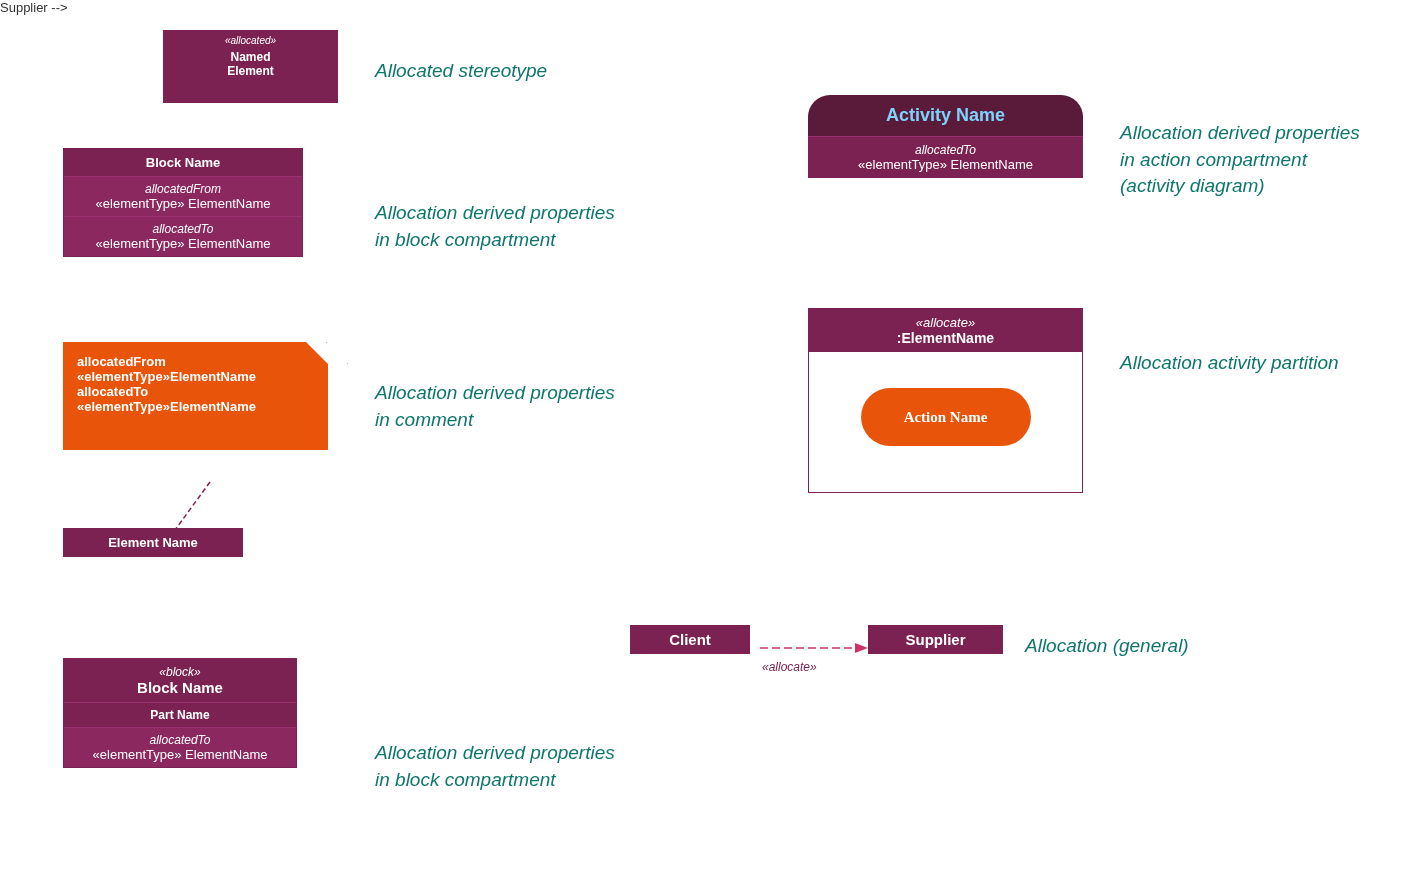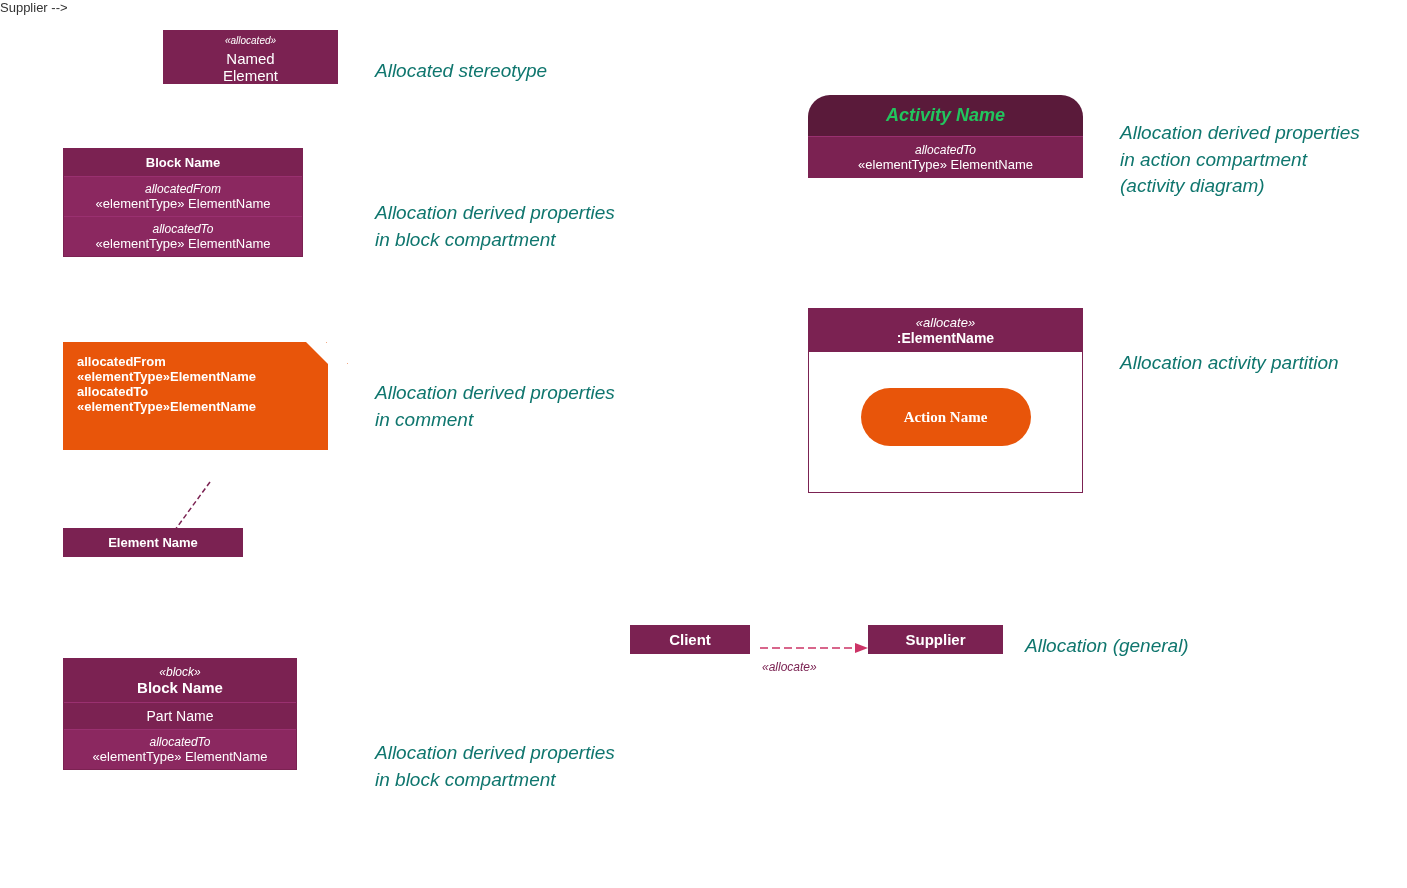--- a/index.html
+++ b/index.html
@@ -52,23 +52,23 @@
       color: white;
       text-align: center;
       border: none;
     }
     .named-element-stereotype {
       font-style: italic;
       font-size: 10px;
       padding: 5px 10px 2px;
     }
     .named-element-name {
-      font-weight: normal;
-      font-size: 15px;
-      padding: 2px 10px 0;
+      font-weight: bold;
+      font-size: 12px;
+      padding: 2px 10px 25px;
     }
     
     .label-text {
       position: absolute;
       color: #0f766e;
       font-size: 19px;
       line-height: 1.4;
       font-style: italic;
     }
     
@@ -169,21 +169,21 @@
     <span>in comment</span>
   </div>
 
   
   <div class="uml-block" style="left: 63px; top: 528px; width: 180px; background:#d946ef;">
     <div class="uml-block-header">Element Name</div>
   </div>
 
   
   <div style="position:absolute; left:808px; top:95px; width:275px;">
-    <div style="background:#5a1a3a; color:#22c55e; font-weight:bold; font-size:18px; text-align:center; border-radius:22px 22px 0 0; padding:10px 20px;font-style:italic;">Activity Name</div>
+    <div style="background:#5a1a3a; color:#7dd3fc; font-weight:bold; font-size:18px; text-align:center; border-radius:22px 22px 0 0; padding:10px 20px;">Activity Name</div>
     <div style="background:#7b2252; color:white; text-align:center; padding:6px 10px; border-radius:0 0 0 0; border-top:1px solid #9a3070;">
       <div style="font-style:italic; font-size:12px;">allocatedTo</div>
       <div>«elementType» ElementName</div>
     </div>
   </div>
   <div class="label-text" style="left: 1120px; top: 120px;">
     <span>Allocation derived properties</span><br>
     <span>in action compartment</span><br>
     <span>(activity diagram)</span>
   </div>
@@ -203,21 +203,21 @@
   <div class="label-text" style="left: 1120px; top: 350px;">Allocation activity partition</div>
 
   
   <div class="uml-block" style="left: 63px; top: 658px; width: 234px;">
     <div class="uml-block-header">
       <div style="font-style:italic; font-size:12px; font-weight:normal;">«block»</div>
       <div style="font-weight:bold; font-size:15px;">Block Name</div>
     </div>
     <div style="background:white; padding:0;">
       <div class="uml-block-section" style="background:#7b2252; padding:5px 10px; border-top:1px solid #9a3070;">
-        <div style="font-weight:normal; font-size:14px;">Part Name</div>
+        <div style="font-weight:bold; font-size:12px;">Part Name</div>
       </div>
       <div class="uml-block-section" style="background:#8b2860;">
         <div class="uml-block-section-italic">allocatedTo</div>
         <div>«elementType» ElementName</div>
       </div>
     </div>
   </div>
   <div class="label-text" style="left: 375px; top: 740px;">
     <span>Allocation derived properties</span><br>
     <span>in block compartment</span>

